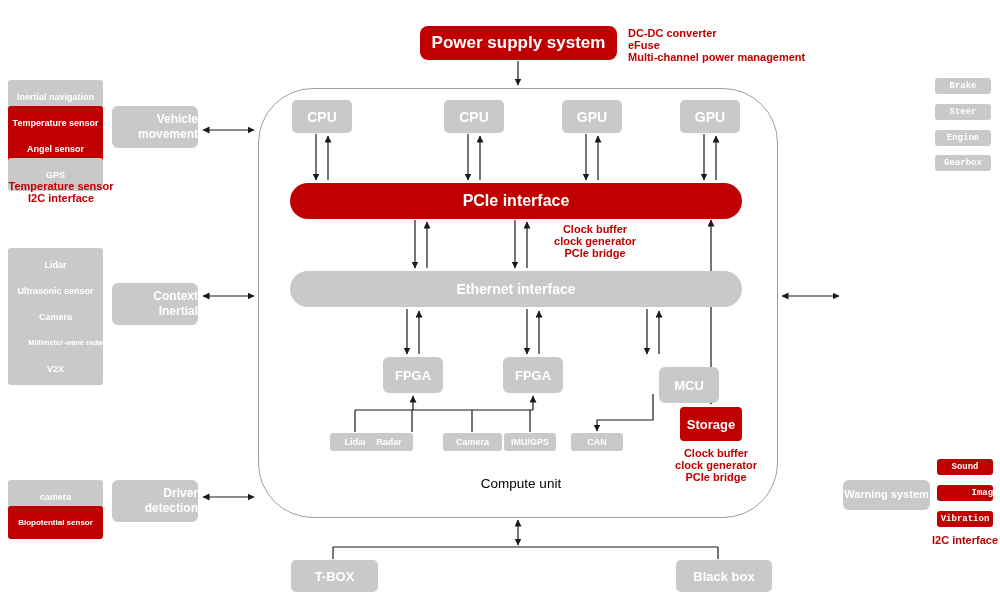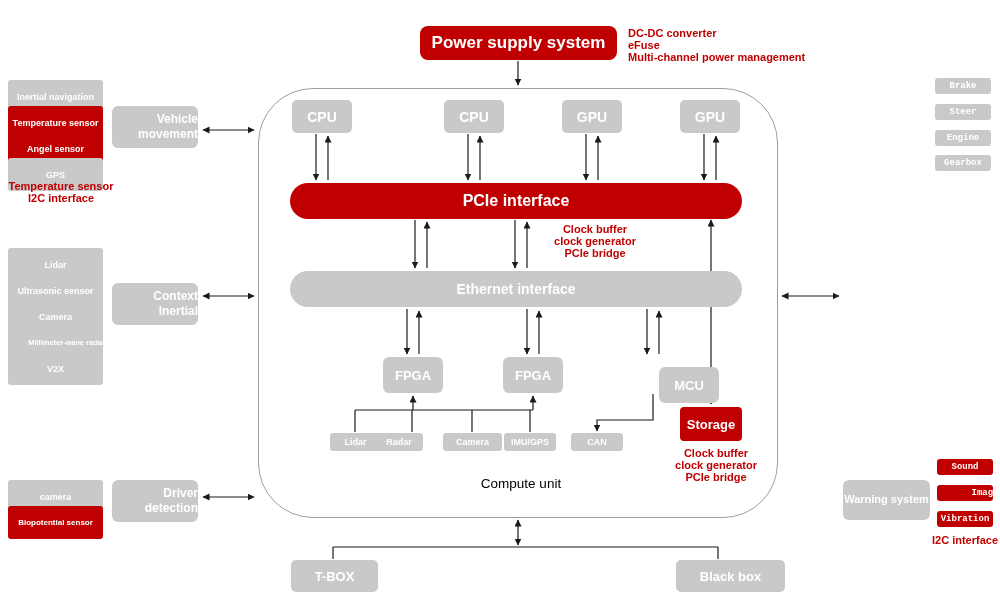--- a/index.html
+++ b/index.html
@@ -104,21 +104,21 @@
     <div>PCIe bridge</div>
   </div>
 
   <div class="abs node gray bar" style="left:290px; top:271px; font-size:14px;">Ethernet interface</div>
 
   <div class="abs node gray proc" style="left:383px; top:357px;">FPGA</div>
   <div class="abs node gray proc" style="left:503px; top:357px;">FPGA</div>
   <div class="abs node gray proc" style="left:659px; top:357px;margin-top:10px;">MCU</div>
 
   <div class="abs node gray peri" style="left:330px; top:433px; width:51px;">Lidar</div>
-  <div class="abs node gray peri" style="left:375px; top:433px; width:48px;">Radar</div>
+  <div class="abs node gray peri" style="left:365px; top:433px; width:48px;">Radar</div>
   <div class="abs node gray peri" style="left:443px; top:433px; width:59px;">Camera</div>
   <div class="abs node gray peri" style="left:504px; top:433px; width:52px;">IMU/GPS</div>
   <div class="abs node gray peri" style="left:571px; top:433px; width:52px;">CAN</div>
 
   <div class="abs node red" style="left:680px; top:407px; width:62px; height:34px; border-radius:4px; font-size:13px;">Storage</div>
   <div class="abs note center" style="left:650px; top:447px; width:132px;">
     <div>Clock buffer</div>
     <div>clock generator</div>
     <div>PCIe bridge</div>
   </div>
@@ -145,24 +145,24 @@
   <div class="abs node gray glabel" style="left:112px; top:480px; width:86px; height:42px;">Driver detection</div>
   <div class="abs note center" style="left:0px; top:526px; width:122px;">
     <div>I2C interface</div>
   </div>
 
   <div class="abs node rmini gray" style="left:935px; top:78px;">Brake</div>
   <div class="abs node rmini gray" style="left:935px; top:104px;">Steer</div>
   <div class="abs node rmini gray" style="left:935px; top:130px;">Engine</div>
   <div class="abs node rmini gray" style="left:935px; top:155px;">Gearbox</div>
 
-  <div class="abs node gray glabel" style="left:843px; top:480px; width:87px; height:40px; font-size:11px;">Warning system</div>
+  <div class="abs node gray glabel" style="left:843px; top:480px; width:87px; height:30px; font-size:11px;">Warning system</div>
   <div class="abs node rmini red" style="left:937px; top:459px;">Sound</div>
   <div class="abs node rmini red" style="left:937px; top:485px;padding-left:40px;">Image</div>
   <div class="abs node rmini red" style="left:937px; top:511px;">Vibration</div>
   <div class="abs note center" style="left:923px; top:534px; width:84px;">
     <div>I2C interface</div>
   </div>
 
   <div class="abs node gray" style="left:291px; top:560px; width:87px; height:32px; border-radius:5px; font-size:13px;">T-BOX</div>
-  <div class="abs node gray" style="left:676px; top:560px; width:109px; height:32px; border-radius:5px; font-size:13px;">Black box</div>
+  <div class="abs node gray" style="left:676px; top:560px; width:96px; height:32px; border-radius:5px; font-size:13px;">Black box</div>
 
 </div>
 
 </body></html>

